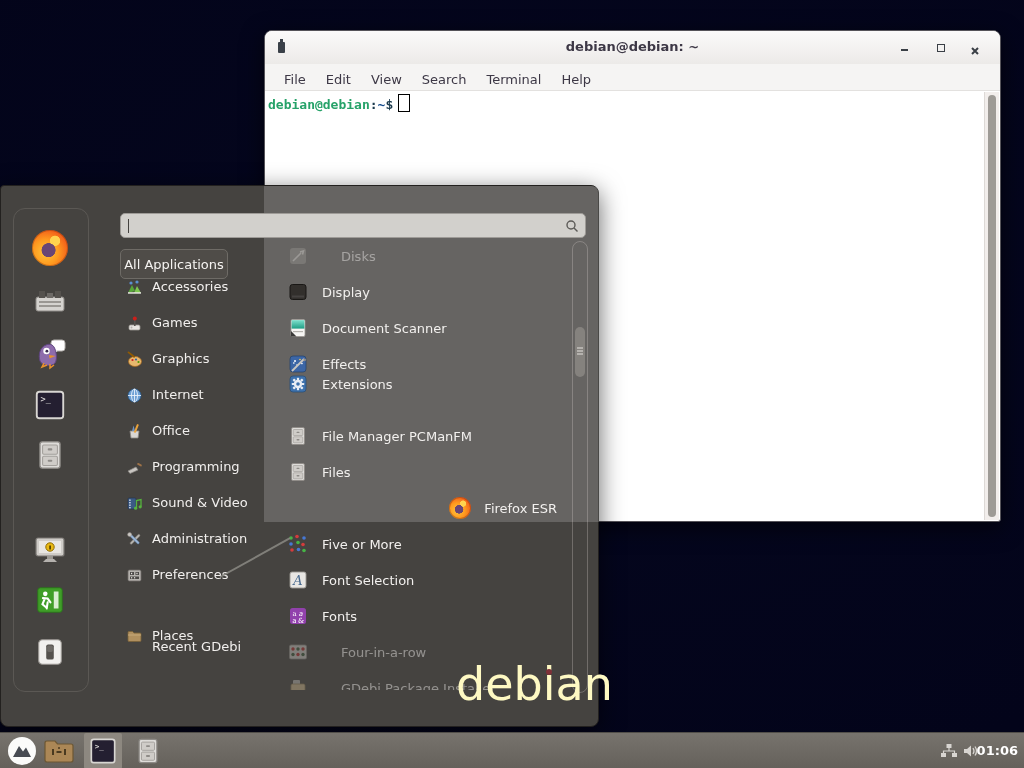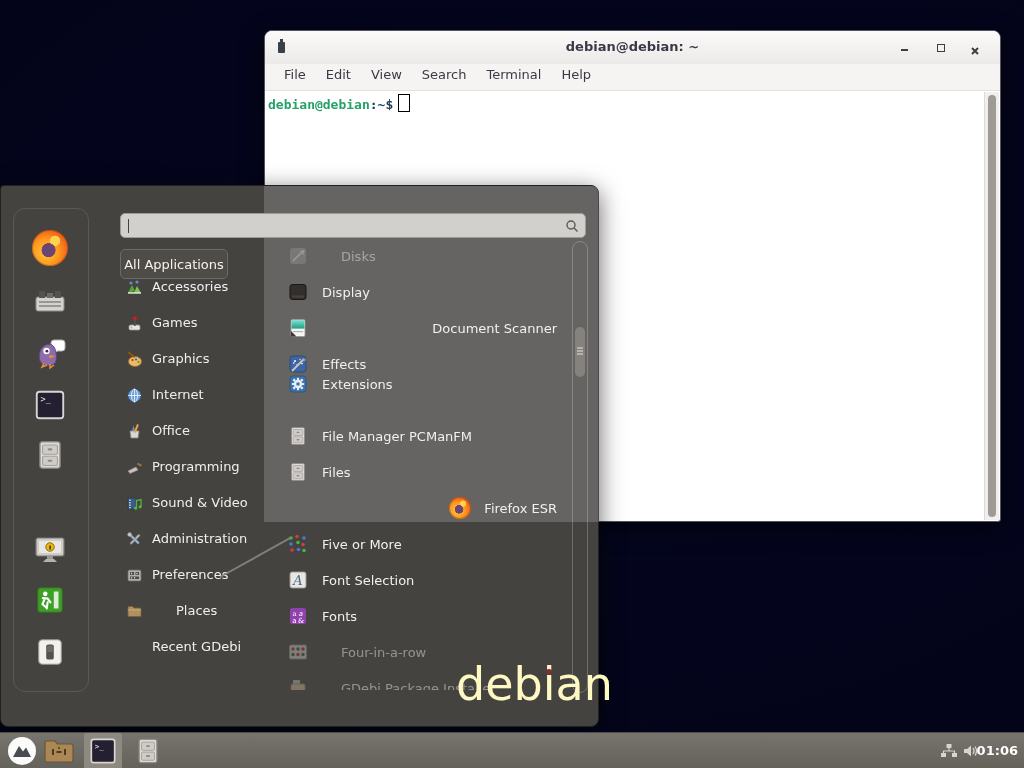--- a/index.html
+++ b/index.html
@@ -20,21 +20,21 @@
     background:linear-gradient(#fbfafa,#eceae8);
     border-bottom:1px solid #cfccca;border-radius:7px 7px 0 0;}
   #term-title{left:0;right:0;top:8px;text-align:center;font-size:13px;font-weight:bold;color:#3d3846;}
   .winbtn{top:12px;width:14px;height:10px;cursor:pointer;}
   #btn-min{right:88px;} #btn-max{right:52px;} #btn-close{right:18px;}
   #btn-min::after{content:"";position:absolute;left:3px;top:6px;width:7px;height:2px;background:#3a3f46;}
   #btn-max::after{content:"";position:absolute;left:3px;top:1px;width:6px;height:6px;border:1.5px solid #3a3f46;}
   #term-winicon{left:13px;top:11px;width:7px;height:11px;background:#3a4048;border-radius:1px;}
   #term-winicon::after{content:"";position:absolute;left:1.5px;top:-3px;width:3px;height:3px;background:#3a4048;}
   #term-menubar{left:0;top:33px;right:0;height:27px;background:#f5f4f3;border-bottom:1px solid #e3e1df;
-    display:flex;align-items:flex-start;padding-left:9px;box-sizing:border-box;}
+    display:flex;align-items:flex-end;padding-left:9px;box-sizing:border-box;}
   .tmenu-item{font-size:13px;color:#3d3846;padding:3px 10px;border-radius:3px;cursor:default;}
   #term-content{left:0;top:60px;right:15px;bottom:1px;background:#fff;
     font-family:"DejaVu Sans Mono","Liberation Mono",monospace;font-size:13px;font-weight:bold;
     padding:3px 8px 0 3px;box-sizing:border-box;}
   .p-user{color:#26a269;} .p-dark{color:#1b3a4d;} .p-path{color:#12488b;}
   #term-cursor{display:inline-block;width:10px;height:16px;border:1.5px solid #000;
     vertical-align:-3px;margin-left:5px;background:#fff;}
   #term-scroll{top:61px;right:1px;bottom:1px;width:14px;background:#f2eeec;border-left:1px solid #ddd9d6;}
   #term-thumb{left:3px;top:3px;bottom:3px;width:8px;background:#9e9b96;border-radius:4px;}
 
@@ -288,21 +288,21 @@
         <rect x="4" y="5" width="4" height="3" fill="#4a4846"></rect>
           <rect x="9.5" y="5" width="3.5" height="3" fill="#4a4846"></rect>
         <rect x="4" y="9.5" width="9" height="2.5" fill="#4a4846"></rect>
         <rect x="5" y="5.8" width="1.2" height="1.4" fill="#e8e6e2"></rect>
           <rect x="10.4" y="5.8" width="1.2" height="1.4" fill="#e8e6e2"></rect>
         <rect x="5" y="10.2" width="1.2" height="1.2" fill="#e8e6e2"></rect>
           <rect x="8" y="10.2" width="1.2" height="1.2" fill="#e8e6e2"></rect>
         </svg>
       <span class="clabel">Preferences</span>
     </div>
-    <div class="cat-row abs" style="top:417px;gap:24px;">
+    <div class="cat-row abs" style="top:442px;">
       <svg class="cicon" viewBox="0 0 17 17">
         <path d="M2 4.5 Q2 3.5 3 3.5 L6.5 3.5 L8 5 L14 5 Q15 5 15 6 L15 12.5 Q15 13.5 14 13.5 L3 13.5 Q2 13.5 2 12.5 Z" fill="#b0905f" stroke="#7a6239" stroke-width="0.8"></path>
         <path d="M2 7 L15 7" stroke="#c6a97a" stroke-width="1"></path>
         </svg>
       <span class="clabel">Places</span>
     </div>
     <div class="cat-row noicon abs" style="top:453px;">
       <span class="clabel">Recent GDebi</span>
     </div>
 
@@ -317,21 +317,21 @@
       </div>
 
       <div class="app-row" style="top:40px;">
         <svg class="aicon" viewBox="0 0 22 22">
           <rect x="3" y="3.5" width="16" height="15" rx="2.5" fill="#322f2c" stroke="#191715"></rect>
           <rect x="5" y="14.5" width="12" height="2" fill="#454240"></rect>
           </svg>
         <span class="alabel">Display</span>
       </div>
 
-      <div class="app-row" style="top:76px;justify-content:space-between;">
+      <div class="app-row" style="top:76px;">
         <svg class="aicon" viewBox="0 0 22 22">
           <defs>
               <linearGradient id="tealg" x1="0" y1="0" x2="0" y2="1">
             <stop offset="0" stop-color="#7ee0cd"></stop>
                 <stop offset="1" stop-color="#1e9e85"></stop>
               </linearGradient>
             </defs>
           <rect x="4" y="2.5" width="14" height="17" rx="1.5" fill="#f6f5f3" stroke="#9a9792" stroke-width="0.8"></rect>
           <rect x="4.6" y="3.1" width="12.8" height="8.5" fill="url(#tealg)"></rect>
           <rect x="6" y="14" width="10" height="1.2" fill="#b5b2ae"></rect>

